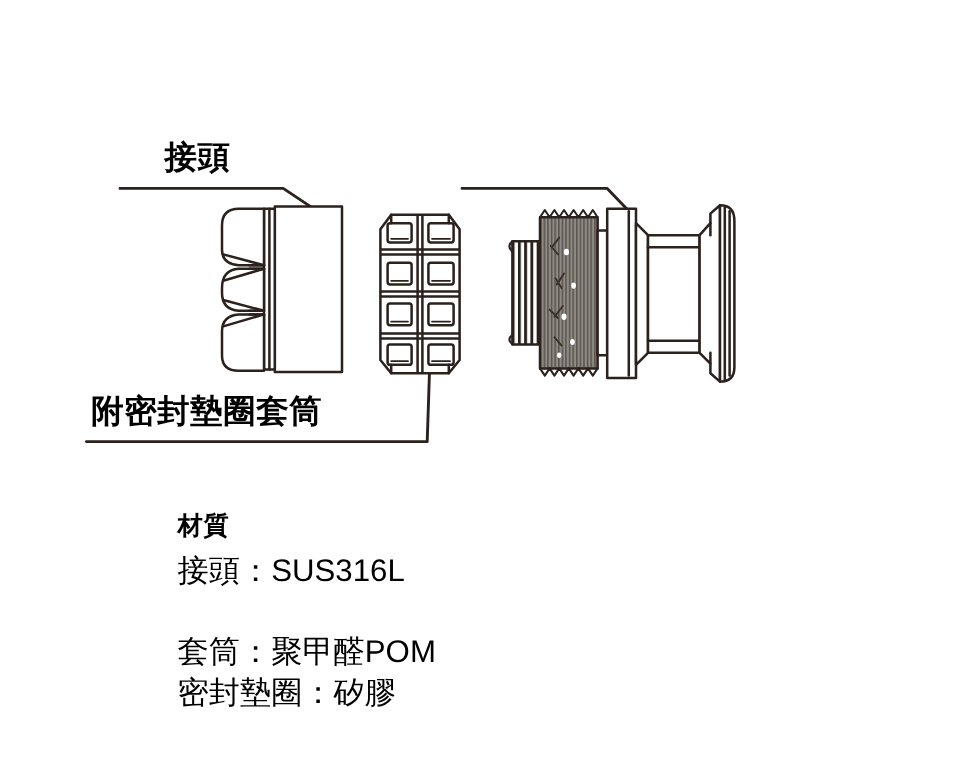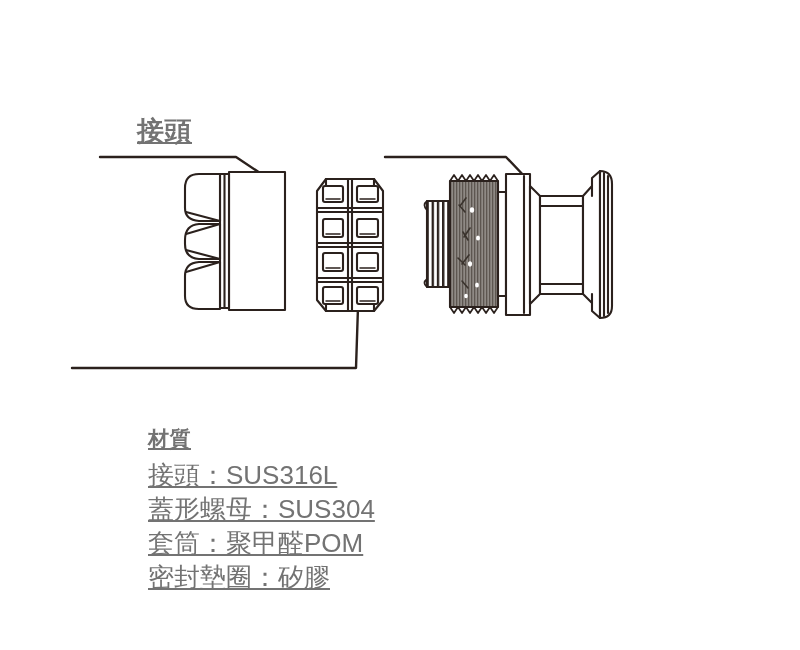--- a/index.html
+++ b/index.html
@@ -25,23 +25,22 @@
   #artwork {
     position: absolute;
     left: 0;
     top: 0;
     width: 800px;
     height: 650px;
   }
   .txt {
     position: absolute;
     white-space: nowrap;
-    color: #737373;
+    color: #000000;
     line-height: 1;
-    text-decoration: underline;
   }
   .label-main {
     font-size: 27px;
     font-weight: 700;
     letter-spacing: 0.5px;
   }
   .mat-title {
     font-size: 21px;
     font-weight: 700;
     letter-spacing: 0.5px;
@@ -229,24 +228,24 @@
 
         <line x1="592" y1="186" x2="592" y2="196"></line>
         <line x1="592" y1="294" x2="592" y2="303"></line>
       </g>
     </g>
   </svg>
 
   <div class="txt label-main" id="lbl-joint">接頭</div>
 
 
+  <div class="txt label-main" id="lbl-sleeve">附密封墊圈套筒</div>
 
   <div class="txt mat-title" id="mat-heading">材質</div>
 
   <div class="txt mat-line" id="mat-l1">接頭：SUS316L</div>
 
-  <div class="txt mat-line" id="mat-l2">蓋形螺母：SUS304</div>
 
   <div class="txt mat-line" id="mat-l4">密封墊圈：矽膠</div>
 
   <div class="txt mat-line" id="mat-l3">套筒：聚甲醛POM</div>
 
 </div>
 
 </body></html>

